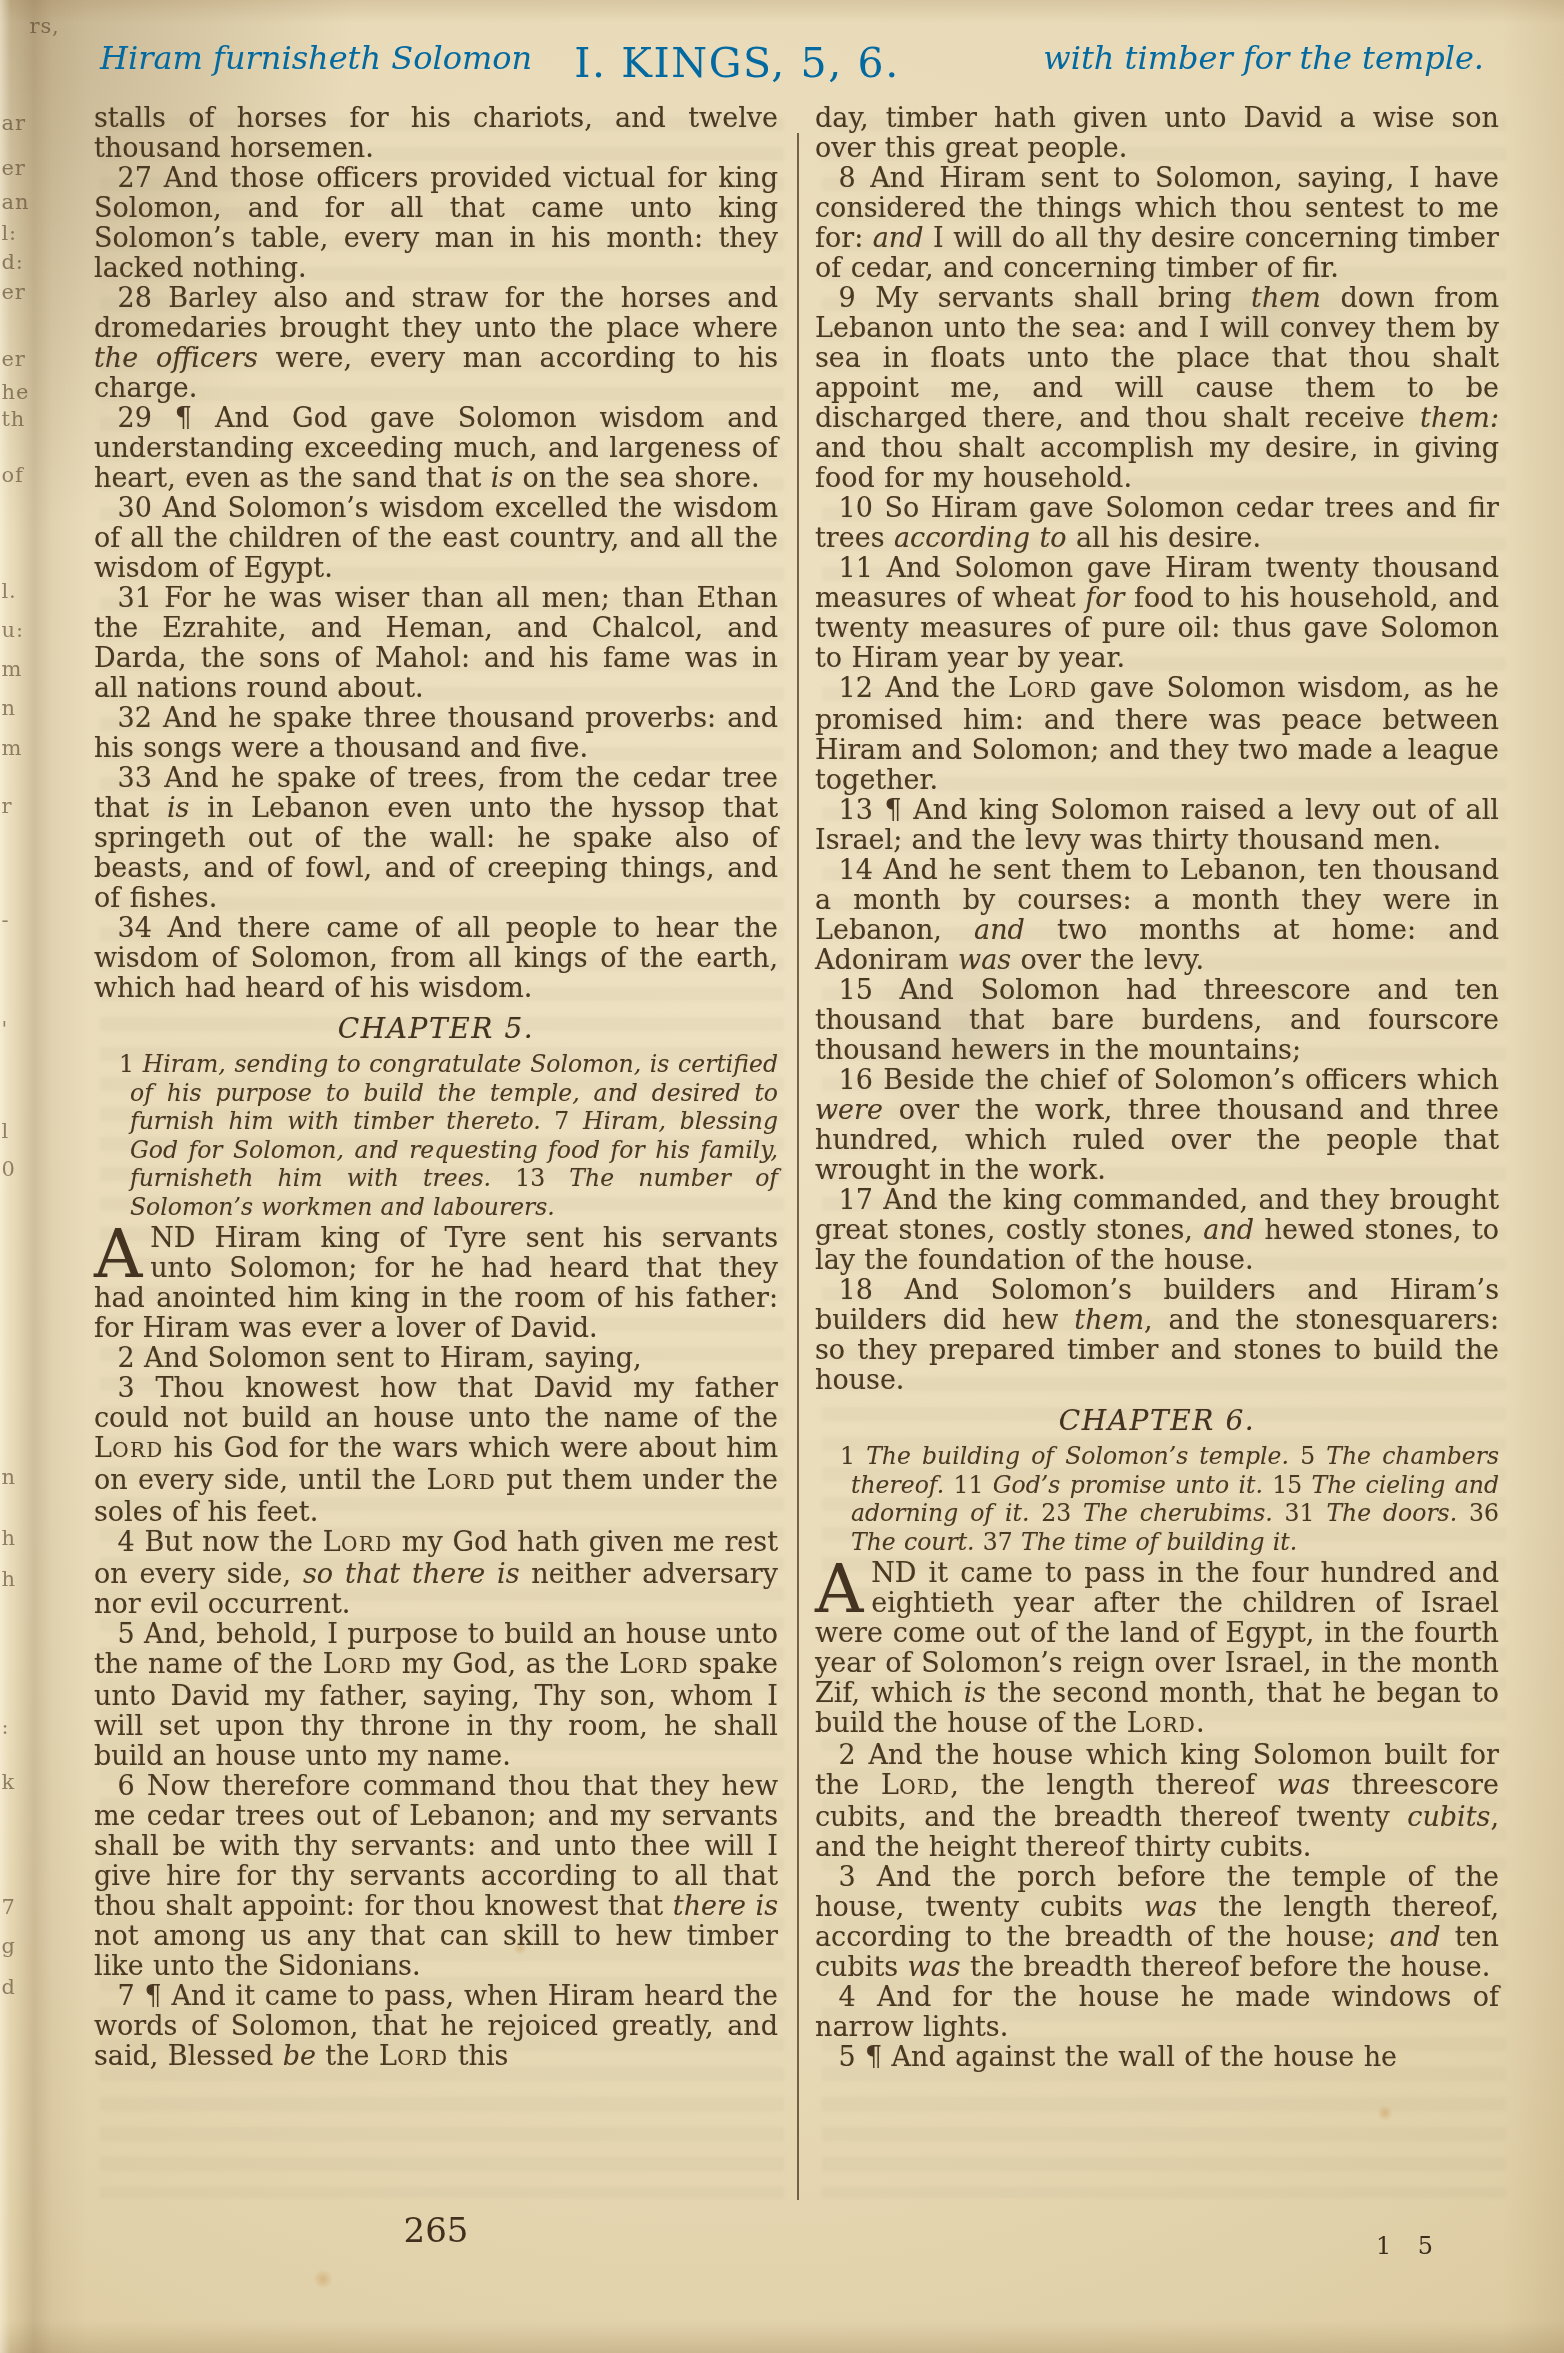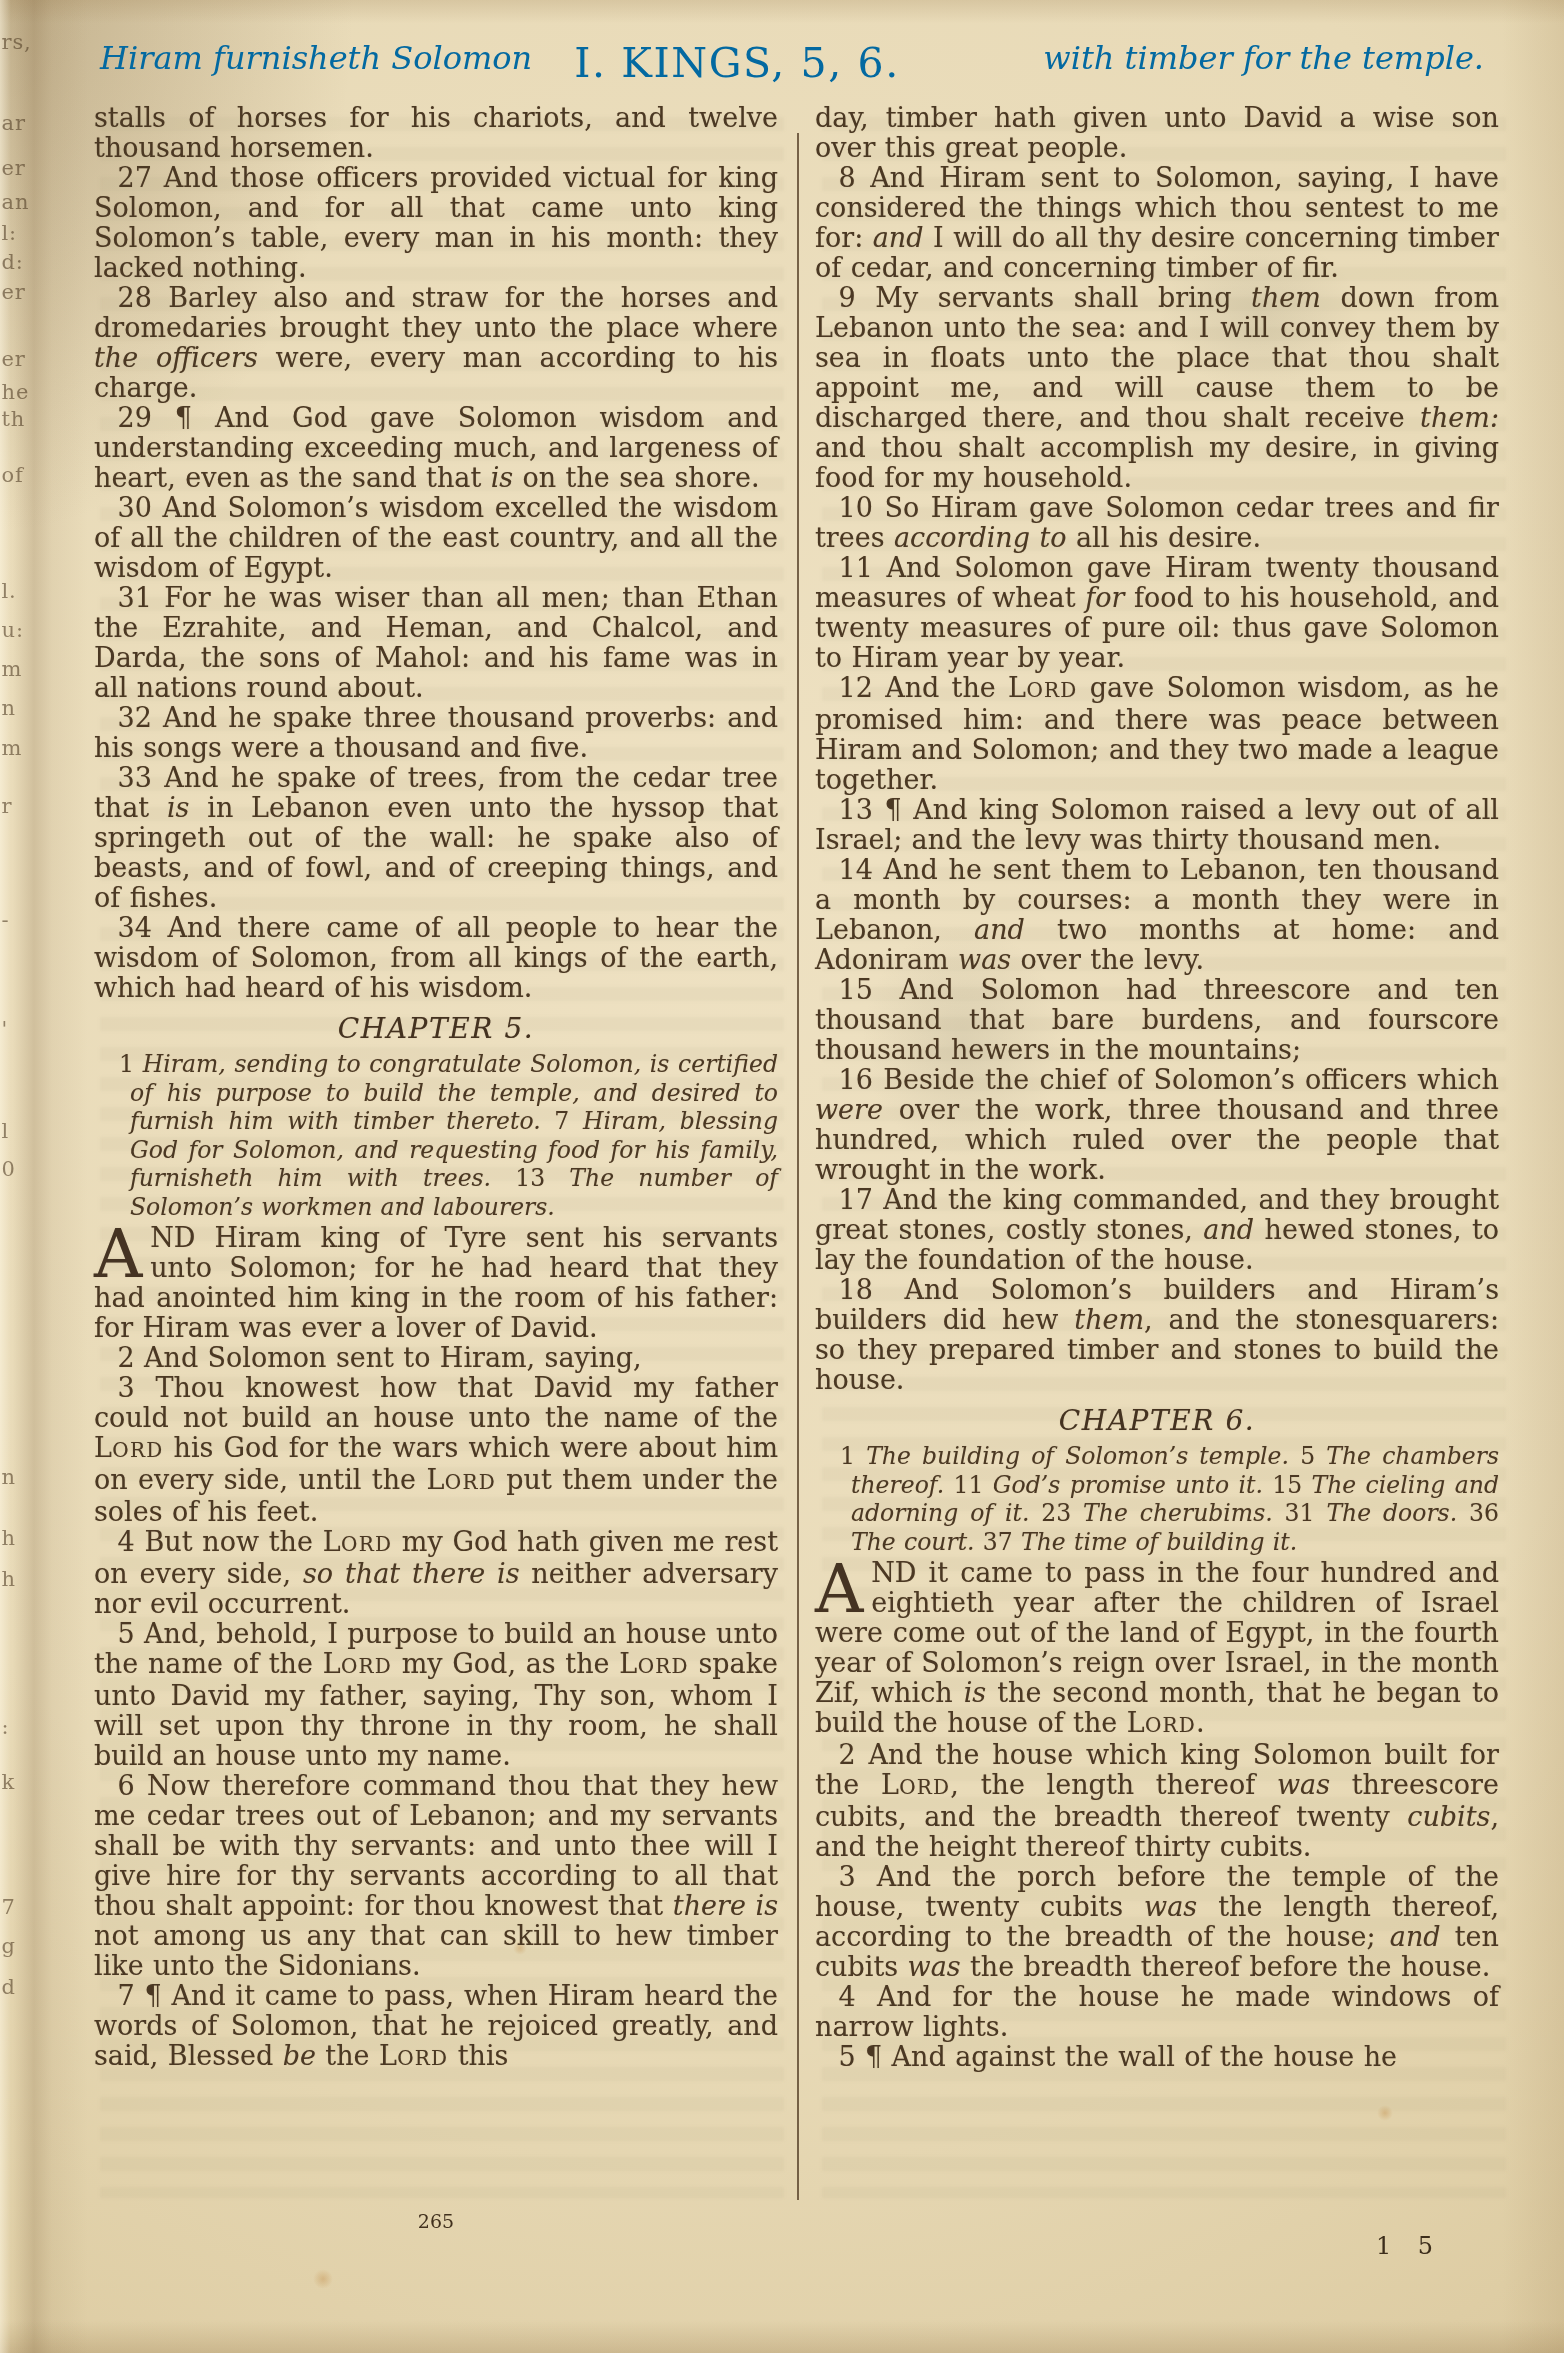--- a/index.html
+++ b/index.html
@@ -78,34 +78,34 @@
     text-shadow:0 0 0.8px rgba(74,55,34,.25);
   }
   .dropcap{
     float:left;font-size:67px;line-height:55px;
     padding:4.7px 7.8px 0 0;color:#453322;
   }
   .lord{letter-spacing:0.4px}
   .sc-rest{font-size:.74em;letter-spacing:1.2px}
   .pagenum{
     position:absolute;top:2210px;left:94px;width:684px;text-align:center;
-    font-size:19px;color:#41301d;
+    font-size:34px;color:#41301d;
   }
   .sigmark{
     position:absolute;top:2216px;left:1376px;
     font-size:24px;letter-spacing:9.4px;color:#3c2d1b;margin-top:16px;
   }
 </style>
 </head>
 <body>
 
 <div class="paper"></div>
 <div class="gutter-shade"></div>
 <div>
-    <span class="frag" style="top: 30px;">rs,</span>
+    <span class="frag" style="top: 14px; margin-left: 28px;">rs,</span>
     <span class="frag" style="top: 111px;">ar</span>
     <span class="frag" style="top: 156px;">er</span>
     <span class="frag" style="top: 190px;">an</span>
     <span class="frag" style="top: 221px;">l:</span>
     <span class="frag" style="top: 250px;">d:</span>
     <span class="frag" style="top: 280px;">er</span>
     <span class="frag" style="top: 347px;">er</span>
     <span class="frag" style="top: 380px;">he</span>
     <span class="frag" style="top: 407px;">th</span>
     <span class="frag" style="top: 463px;">of</span>

